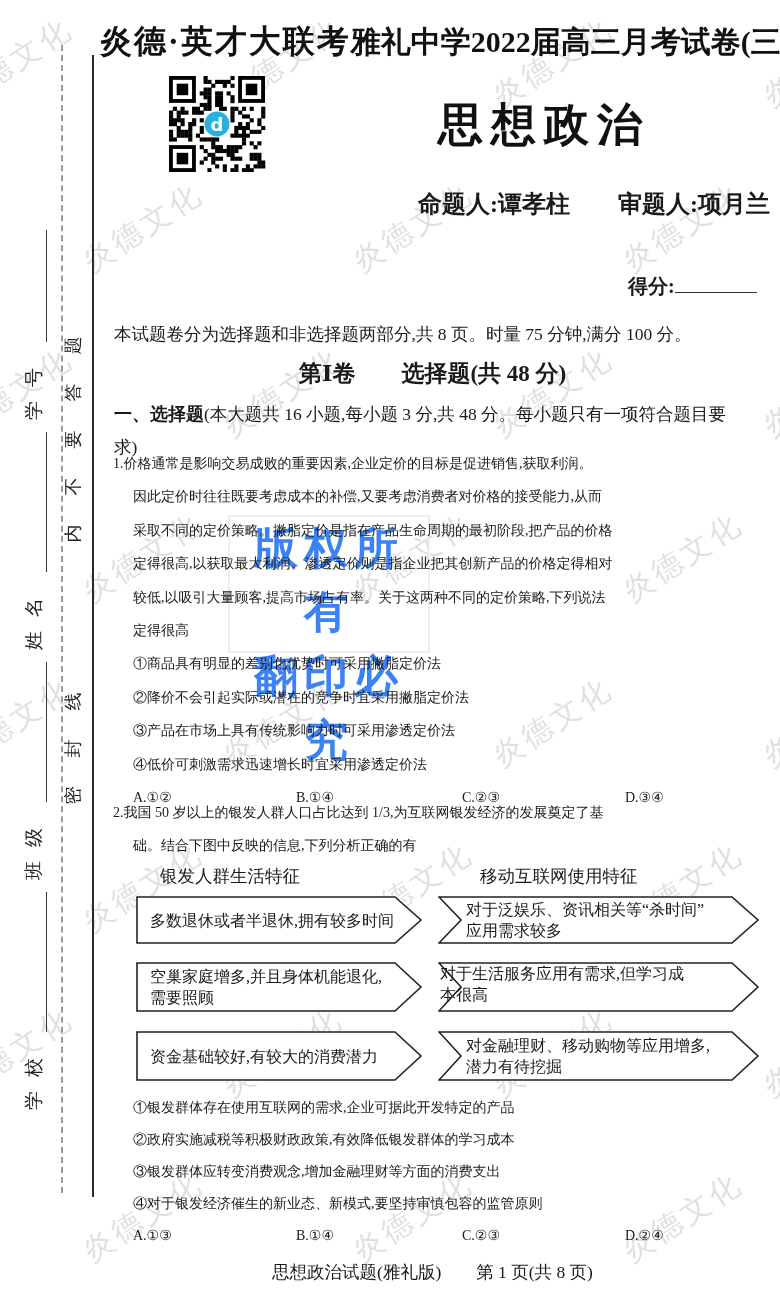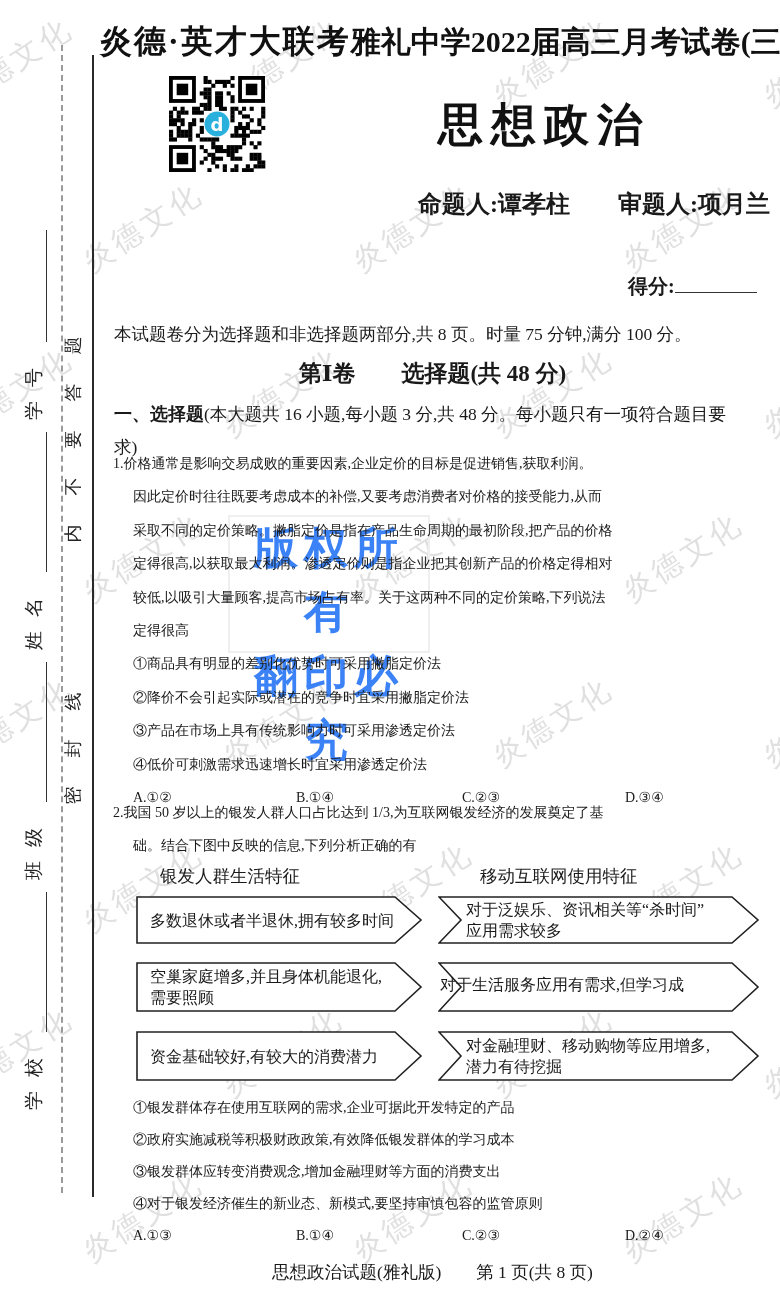--- a/index.html
+++ b/index.html
@@ -391,20 +391,21 @@
       </svg>
     <svg class="dg-svg" style="left:438px;top:962px;" width="322" height="50">
         <polygon points="1,1 294,1 320,25 294,49 1,49 23,25" fill="#fff" stroke="#222" stroke-width="1.6"></polygon>
       </svg>
     <div class="dg-text" style="left:150px;top:962px;width:240px;height:50px;">
       <div>空巢家庭增多,并且身体机能退化,</div>
       <div>需要照顾</div>
     </div>
     <div class="dg-text" style="left:440px;top:962px;width:265px;height:44px;">
       <div>对于生活服务应用有需求,但学习成</div>
+      <div>本很高</div>
     </div>
 
     <svg class="dg-svg" style="left:136px;top:1031px;" width="287" height="50">
         <polygon points="1,1 259,1 285,25 259,49 1,49" fill="#fff" stroke="#222" stroke-width="1.6"></polygon>
       </svg>
     <svg class="dg-svg" style="left:438px;top:1031px;" width="322" height="50">
         <polygon points="1,1 294,1 320,25 294,49 1,49 23,25" fill="#fff" stroke="#222" stroke-width="1.6"></polygon>
       </svg>
     <div class="dg-text" style="left:150px;top:1031px;width:240px;height:50px;">
       <div>资金基础较好,有较大的消费潜力</div>

